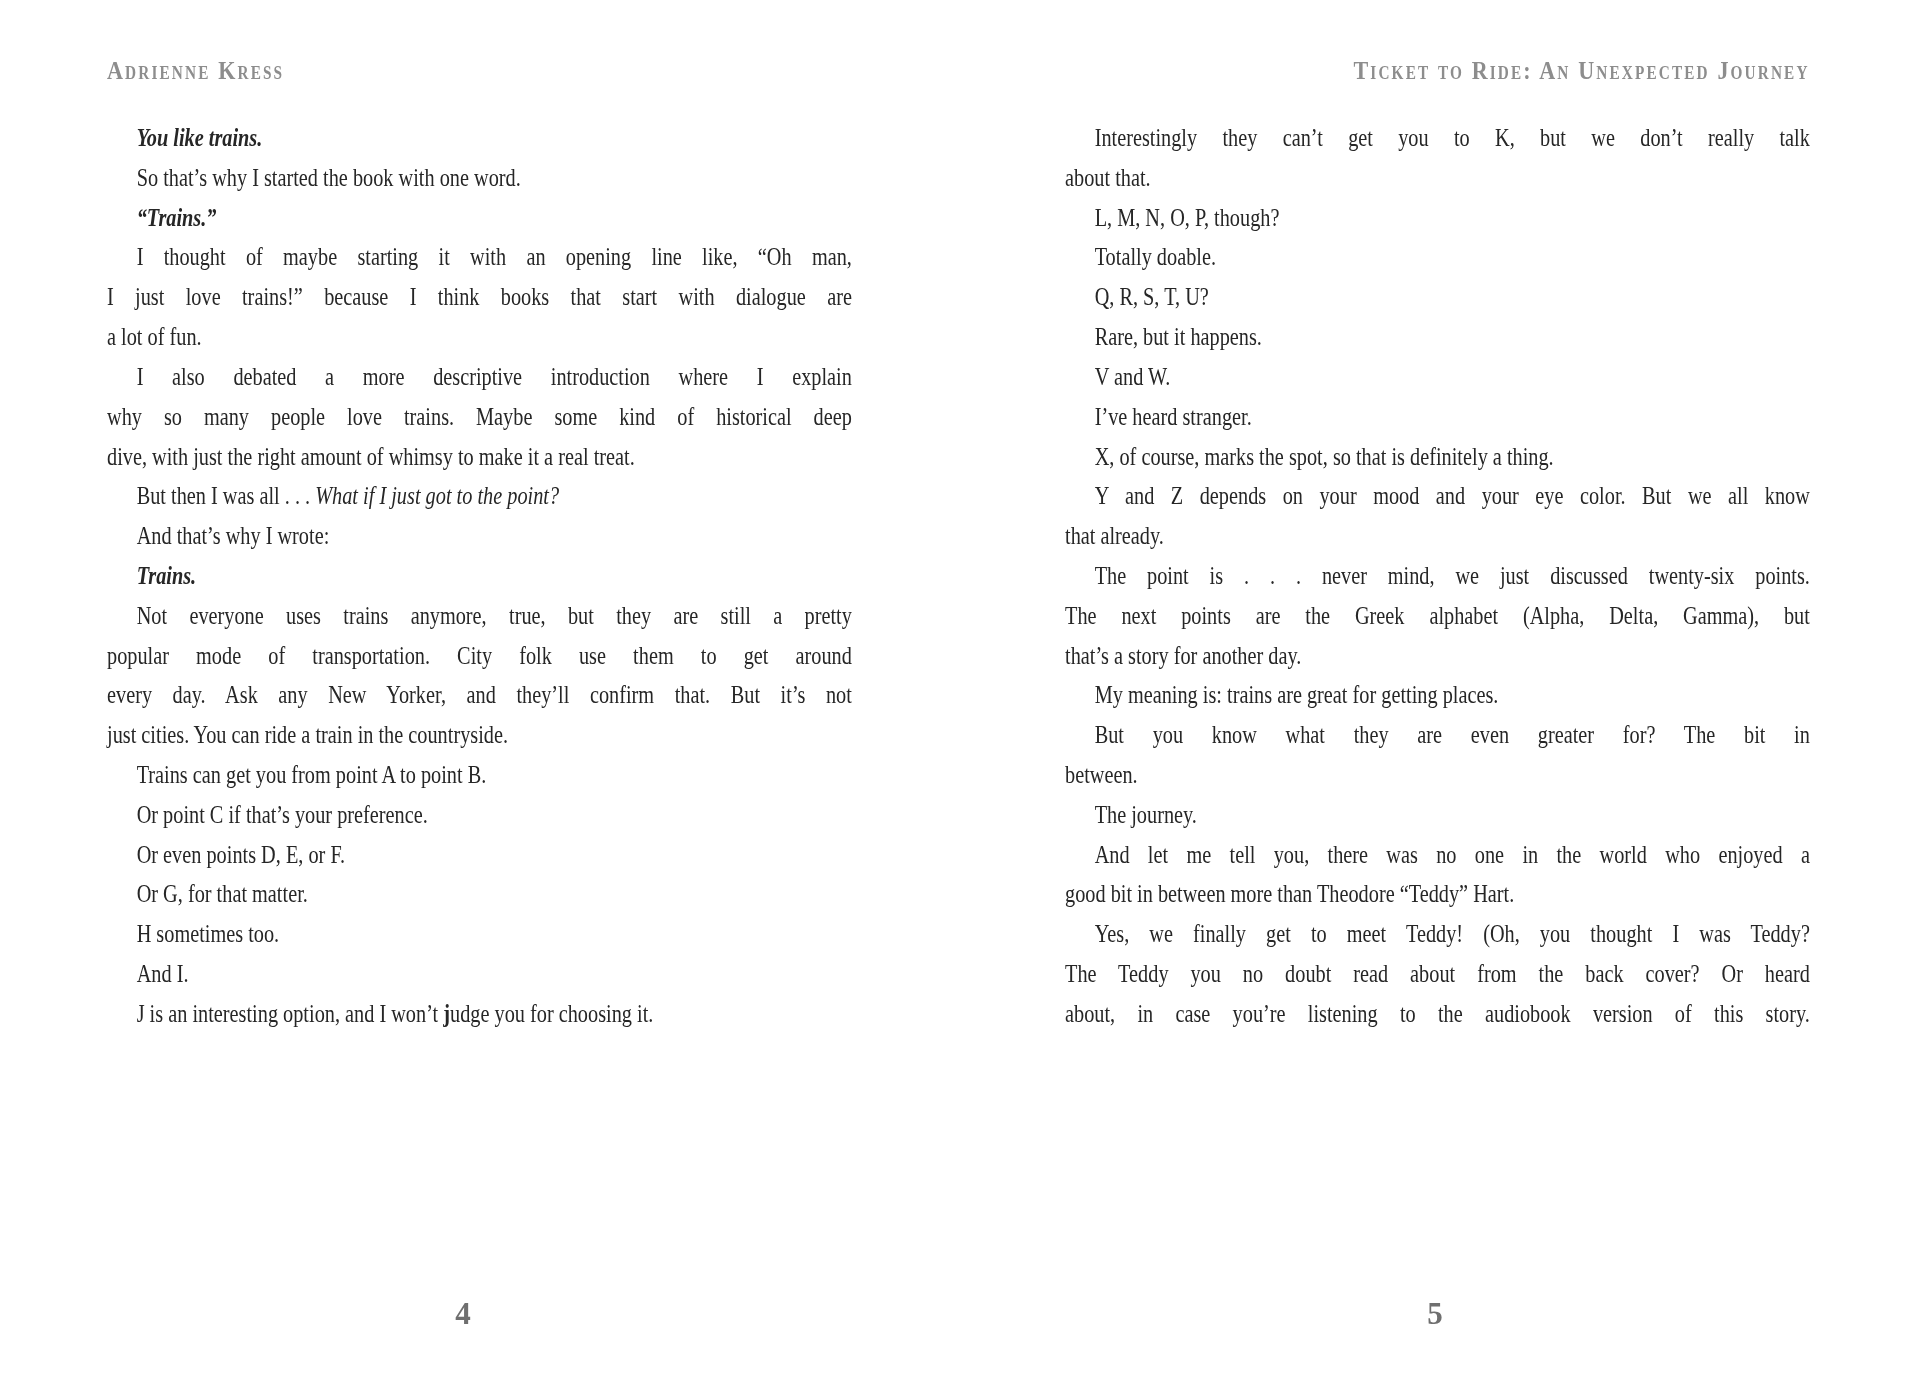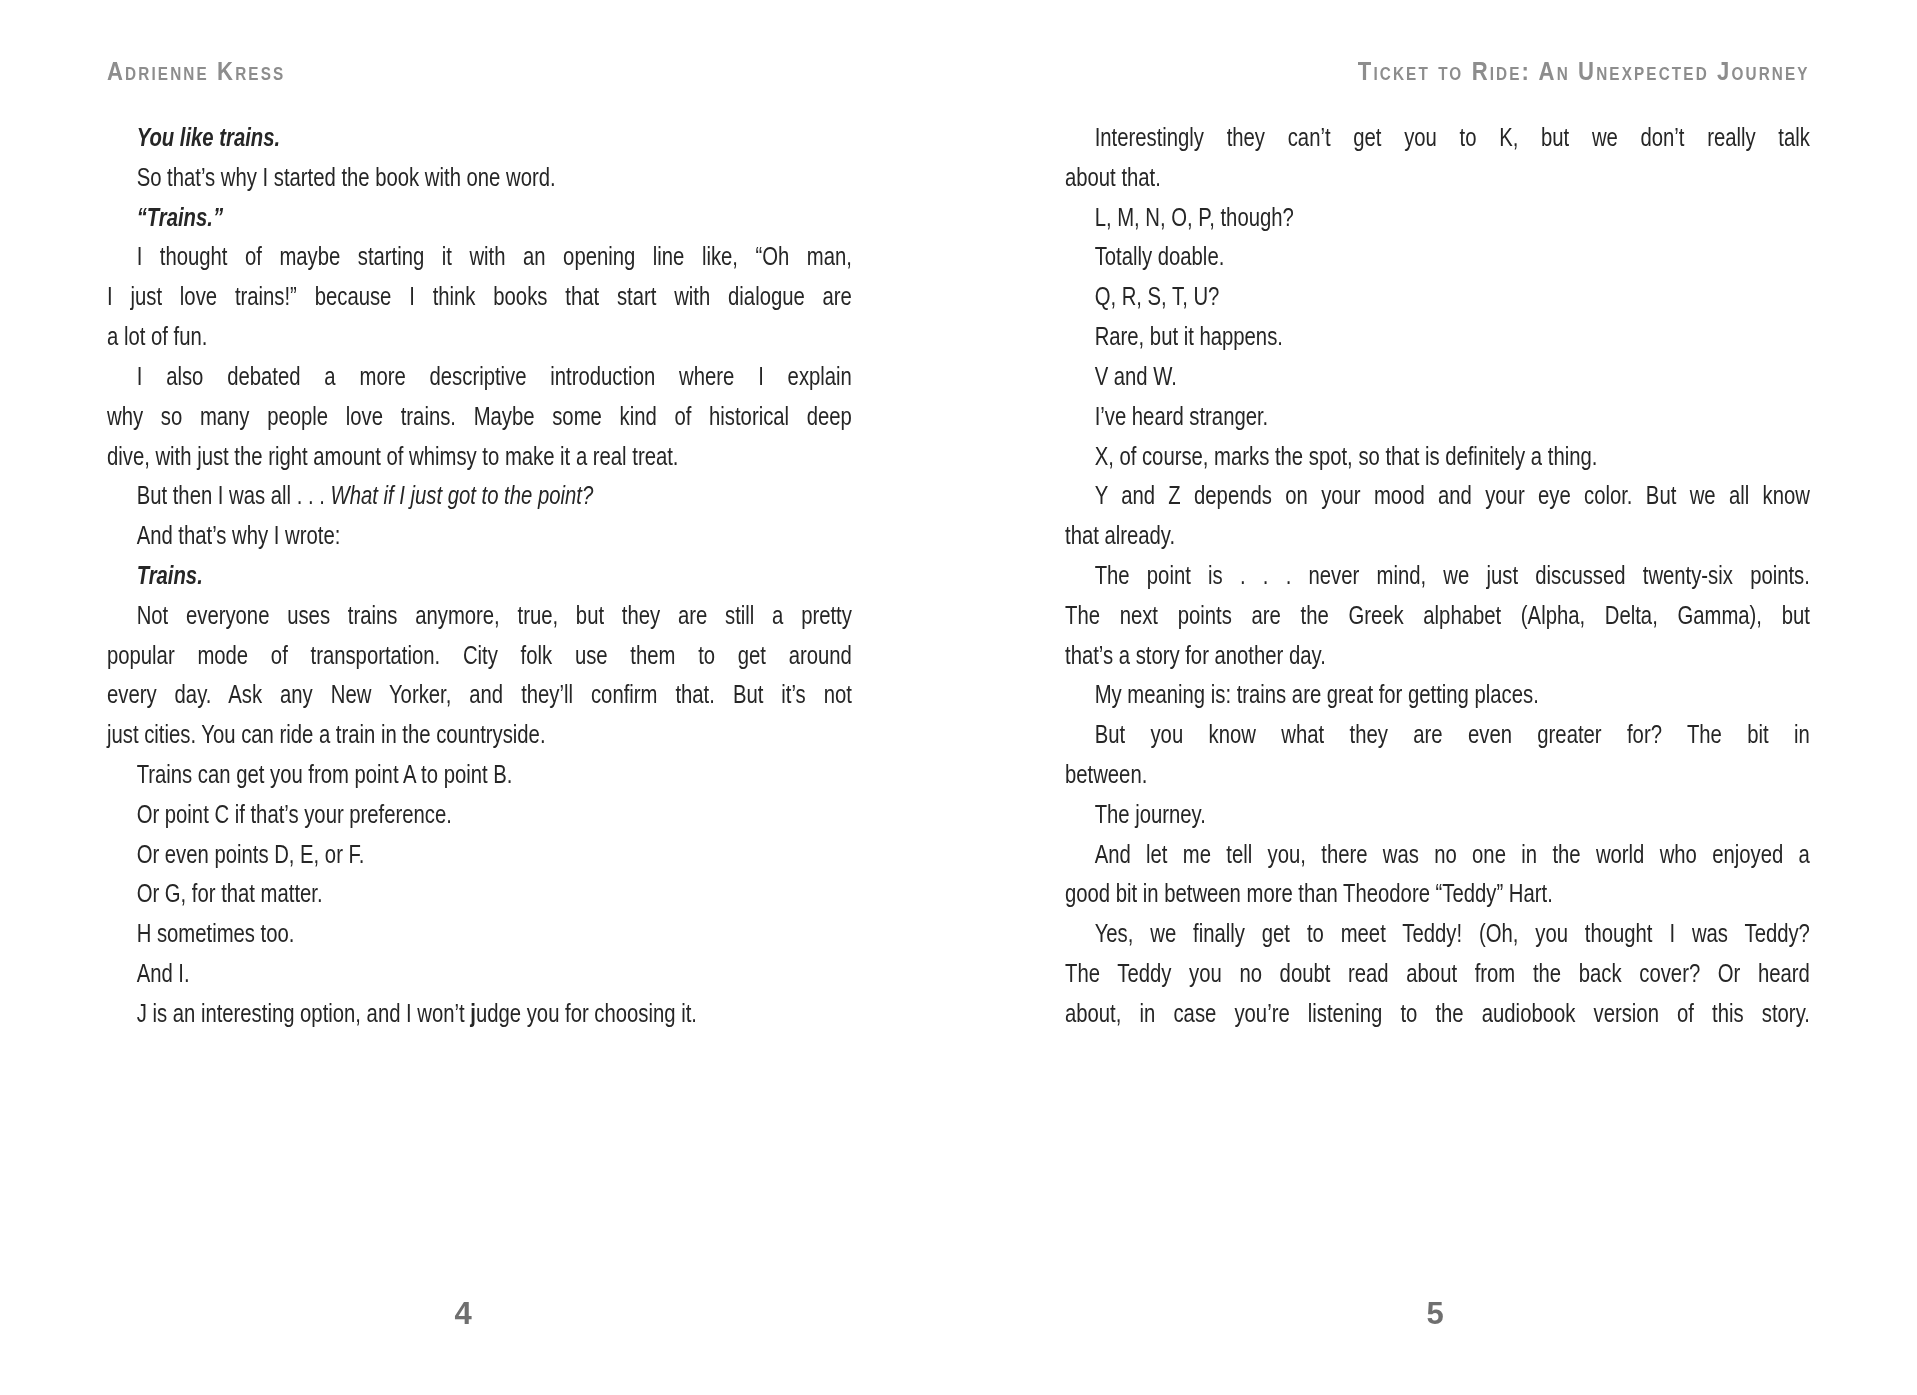--- a/index.html
+++ b/index.html
@@ -1,18 +1,18 @@
 <!DOCTYPE html>
 <html style="--body-color: #262626; --header-color: #8d8d8d; --folio-color: #6f6f6f;"><head>
 <meta charset="utf-8">
 <style>
   html,body{margin:0;padding:0;background:#ffffff;}
   .canvas{
     position:relative;width:1917px;height:1395px;background:#ffffff;overflow:hidden;
-    font-family:Liberation Sans, sans-serif;
+    font-family:Liberation Serif, serif;
   }
   
   .runhead{
     position:absolute;top:56px;
     font-variant:small-caps;font-weight:700;letter-spacing:2.5px;
     font-size:26px;color:var(--header-color,#8d8d8d);white-space:nowrap;
   }
   .rh-left{left:107px;transform:scaleX(.85);transform-origin:0 50%;}
   .rh-right{right:107px;transform:scaleX(.85);transform-origin:100% 50%;}
   

